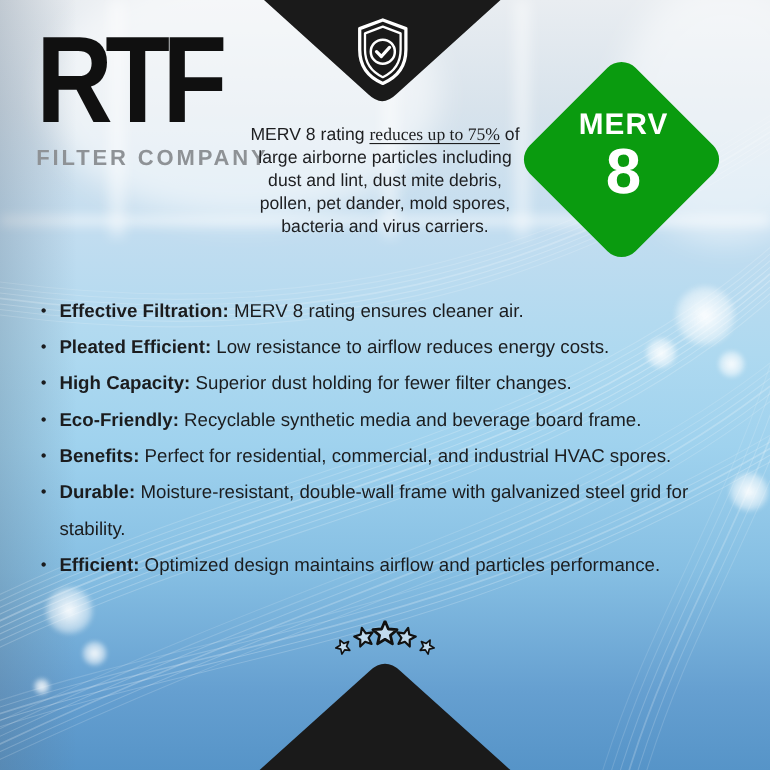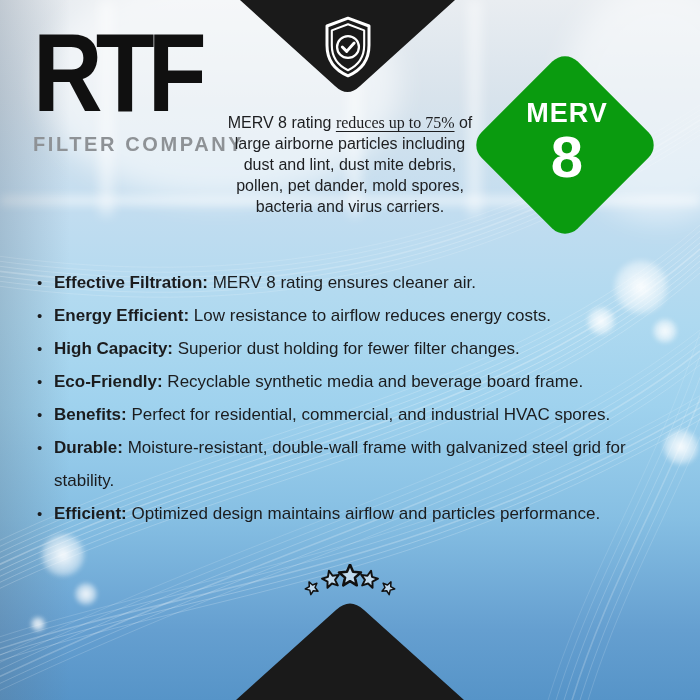--- a/index.html
+++ b/index.html
@@ -127,21 +127,21 @@
 
   <div class="badge" style="background: rgb(10, 155, 15);">
     <div class="badge-inner">
       <div class="badge-label">MERV</div>
       <div class="badge-value">8</div>
     </div>
   </div>
 
   <ul class="kb-list">
       <li><span class="dot">•</span><b>Effective Filtration:</b><span> MERV 8 rating ensures cleaner air.</span></li>
-      <li><span class="dot">•</span><b>Energy Efficient:</b><span> Low resistance to airflow reduces energy costs.</span></li>
+      <li><span class="dot">•</span><b>Pleated Efficient:</b><span> Low resistance to airflow reduces energy costs.</span></li>
       <li><span class="dot">•</span><b>High Capacity:</b><span> Superior dust holding for fewer filter changes.</span></li>
       <li><span class="dot">•</span><b>Eco-Friendly:</b><span> Recyclable synthetic media and beverage board frame.</span></li>
       <li><span class="dot">•</span><b>Benefits:</b><span> Perfect for residential, commercial, and industrial HVAC spores.</span></li>
       <li><span class="dot">•</span><b>Durable:</b><span> Moisture-resistant, double-wall frame with galvanized steel grid for stability.</span></li>
       <li><span class="dot">•</span><b>Efficient:</b><span> Optimized design maintains airflow and particles performance.</span></li>
     </ul>
 
   <svg id="stars" width="160" height="46" viewBox="0 0 160 46">
     <g id="star-group" fill="rgba(255,255,255,.55)" stroke="#111" stroke-width="2.2" stroke-linejoin="round">
         <path d="M0,-10 L2.65,-3.64 L9.51,-3.09 L4.28,1.39 L5.88,8.09 L0,4.5 L-5.88,8.09 L-4.28,1.39 L-9.51,-3.09 L-2.65,-3.64 Z" transform="translate(42,24) rotate(-26) scale(0.68)"></path>

